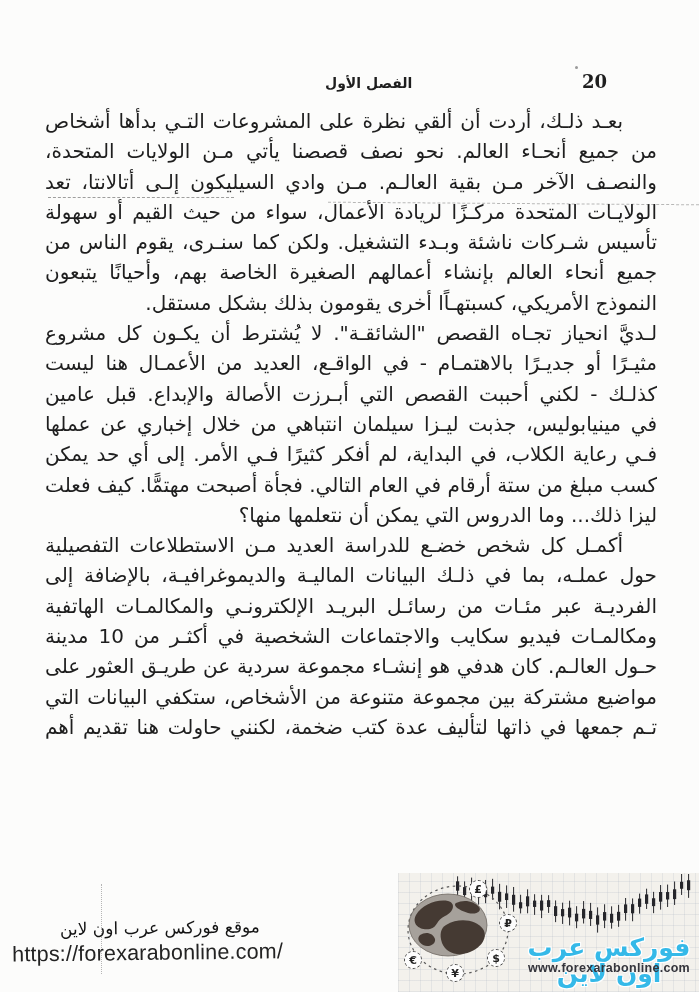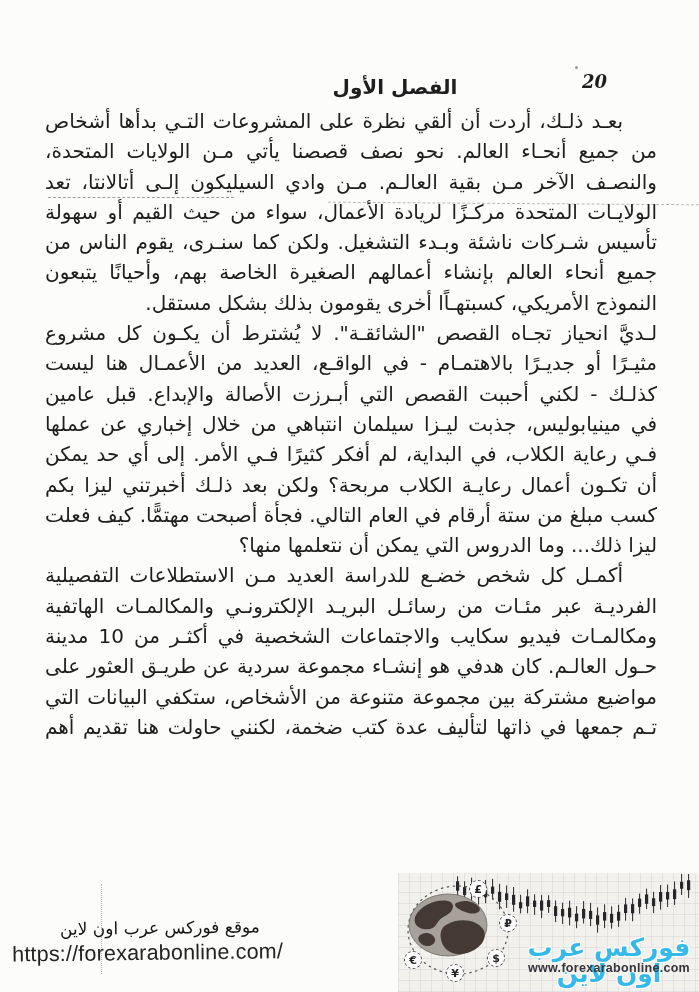--- a/index.html
+++ b/index.html
@@ -3,26 +3,26 @@
 <meta charset="utf-8">
 <style>
   html,body{margin:0;padding:0;background:#e8e8e8;}
   .page{
     position:relative;width:699px;height:992px;background:#fcfcfb;
     overflow:hidden;font-family:"DejaVu Sans",sans-serif;color:#1e1e1e;
     margin:0 auto;
   }
   
   .chapter-heading{
-    position:absolute;left:325px;top:75px;width:140px;text-align:center;
-    font-size:20px;font-weight:bold;direction:rtl;
+    position:absolute;left:325px;top:75px;width:140px;text-align:left;
+    font-size:14px;font-weight:bold;direction:rtl;
   }
   .page-number{
     position:absolute;left:582px;top:71px;width:34px;text-align:left;
-    font-size:18px;font-weight:bold;font-family:"DejaVu Serif",serif;font-style:italic;
+    font-size:18px;font-weight:bold;font-family:"DejaVu Serif",serif;
   }
   .speck{position:absolute;left:575px;top:66px;width:3px;height:3px;background:#9a9a9a;border-radius:50%;}
   
   .content{
     position:absolute;left:45px;top:106px;width:612px;direction:rtl;
     font-size:20px;
   }
   .tline{
     height:30.3px;line-height:30.3px;overflow:hidden;white-space:nowrap;
     text-align:justify;text-align-last:justify;text-justify:inter-word;
@@ -89,26 +89,26 @@
         <div class="tline">تأسيس شـركات ناشئة وبـدء التشغيل. ولكن كما سنـرى، يقوم الناس من</div>
         <div class="tline">جميع أنحاء العالم بإنشاء أعمالهم الصغيرة الخاصة بهم، وأحيانًا يتبعون</div>
         <div class="tline last">النموذج الأمريكي، كسبتهـاًا أخرى يقومون بذلك بشكل مستقل.</div>
       </div>
       <div>
         <div class="tline">لـديَّ انحياز تجـاه القصص "الشائقـة". لا يُشترط أن يكـون كل مشروع</div>
         <div class="tline">مثيـرًا أو جديـرًا بالاهتمـام - في الواقـع، العديد من الأعمـال هنا ليست</div>
         <div class="tline">كذلـك - لكني أحببت القصص التي أبـرزت الأصالة والإبداع. قبل عامين</div>
         <div class="tline">في مينيابوليس، جذبت ليـزا سيلمان انتباهي من خلال إخباري عن عملها</div>
         <div class="tline">فـي رعاية الكلاب، في البداية، لم أفكر كثيرًا فـي الأمر. إلى أي حد يمكن</div>
-        <div class="tline">أن تكـون أعمال رعايـة الكلاب مربحة؟ ولكن بعد ذلـك أخبرتني ليزا بكم</div>
         <div class="tline">كسب مبلغ من ستة أرقام في العام التالي. فجأة أصبحت مهتمًّا. كيف فعلت</div>
         <div class="tline last">ليزا ذلك... وما الدروس التي يمكن أن نتعلمها منها؟</div>
       </div>
       <div>
         <div class="tline first">أكمـل كل شخص خضـع للدراسة العديد مـن الاستطلاعات التفصيلية</div>
+        <div class="tline">حول عملـه، بما في ذلـك البيانات الماليـة والديموغرافيـة، بالإضافة إلى</div>
         <div class="tline">الفرديـة عبر مئـات من رسائـل البريـد الإلكترونـي والمكالمـات الهاتفية</div>
         <div class="tline">ومكالمـات فيديو سكايب والاجتماعات الشخصية في أكثـر من 10 مدينة</div>
         <div class="tline">حـول العالـم. كان هدفي هو إنشـاء مجموعة سردية عن طريـق العثور على</div>
         <div class="tline">مواضيع مشتركة بين مجموعة متنوعة من الأشخاص، ستكفي البيانات التي</div>
         <div class="tline">تـم جمعها في ذاتها لتأليف عدة كتب ضخمة، لكنني حاولت هنا تقديم أهم</div>
       </div>
     </div>
 
   <div class="artifact-h1"></div>
   <div class="artifact-h2"></div>

